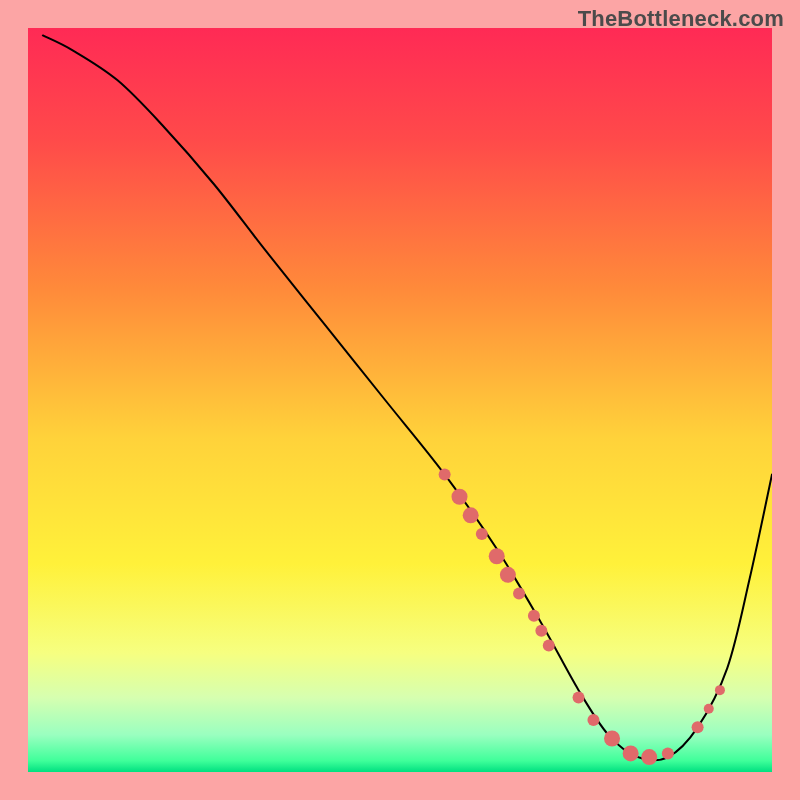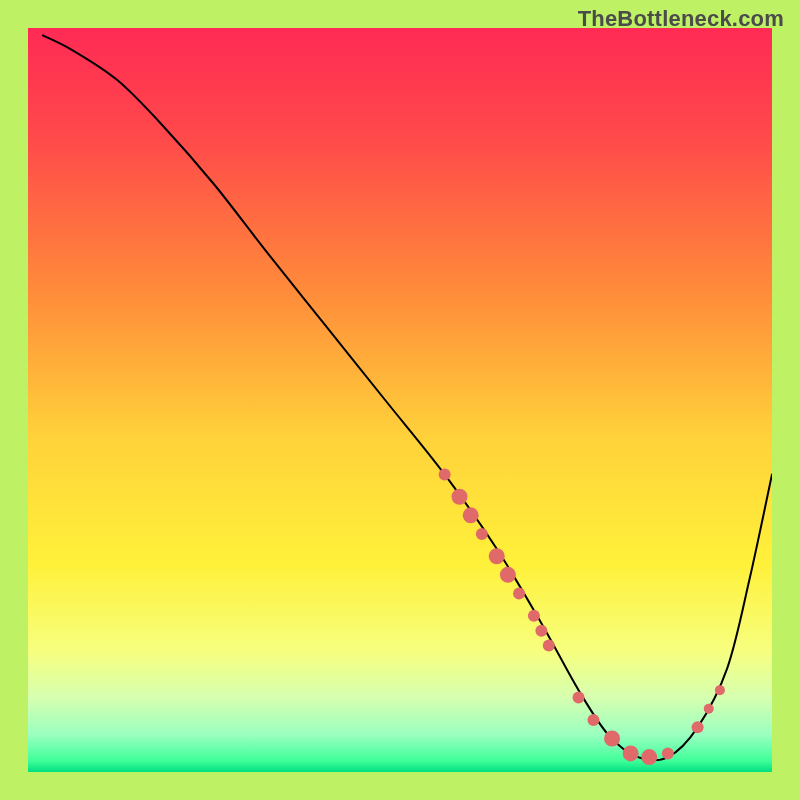--- a/index.html
+++ b/index.html
@@ -8,21 +8,21 @@
     width: 800px;
     height: 800px;
     background: #000000;
     overflow: hidden;
     font-family: Arial, Helvetica, sans-serif;
   }
   .stage {
     position: relative;
     width: 800px;
     height: 800px;
-    background: #bef264;
+    background: #fca5a5;
   }
   .plot {
     position: absolute;
     left: 28px;
     top: 28px;
     width: 744px;
     height: 744px;
     overflow: hidden;
   }
   .watermark {

